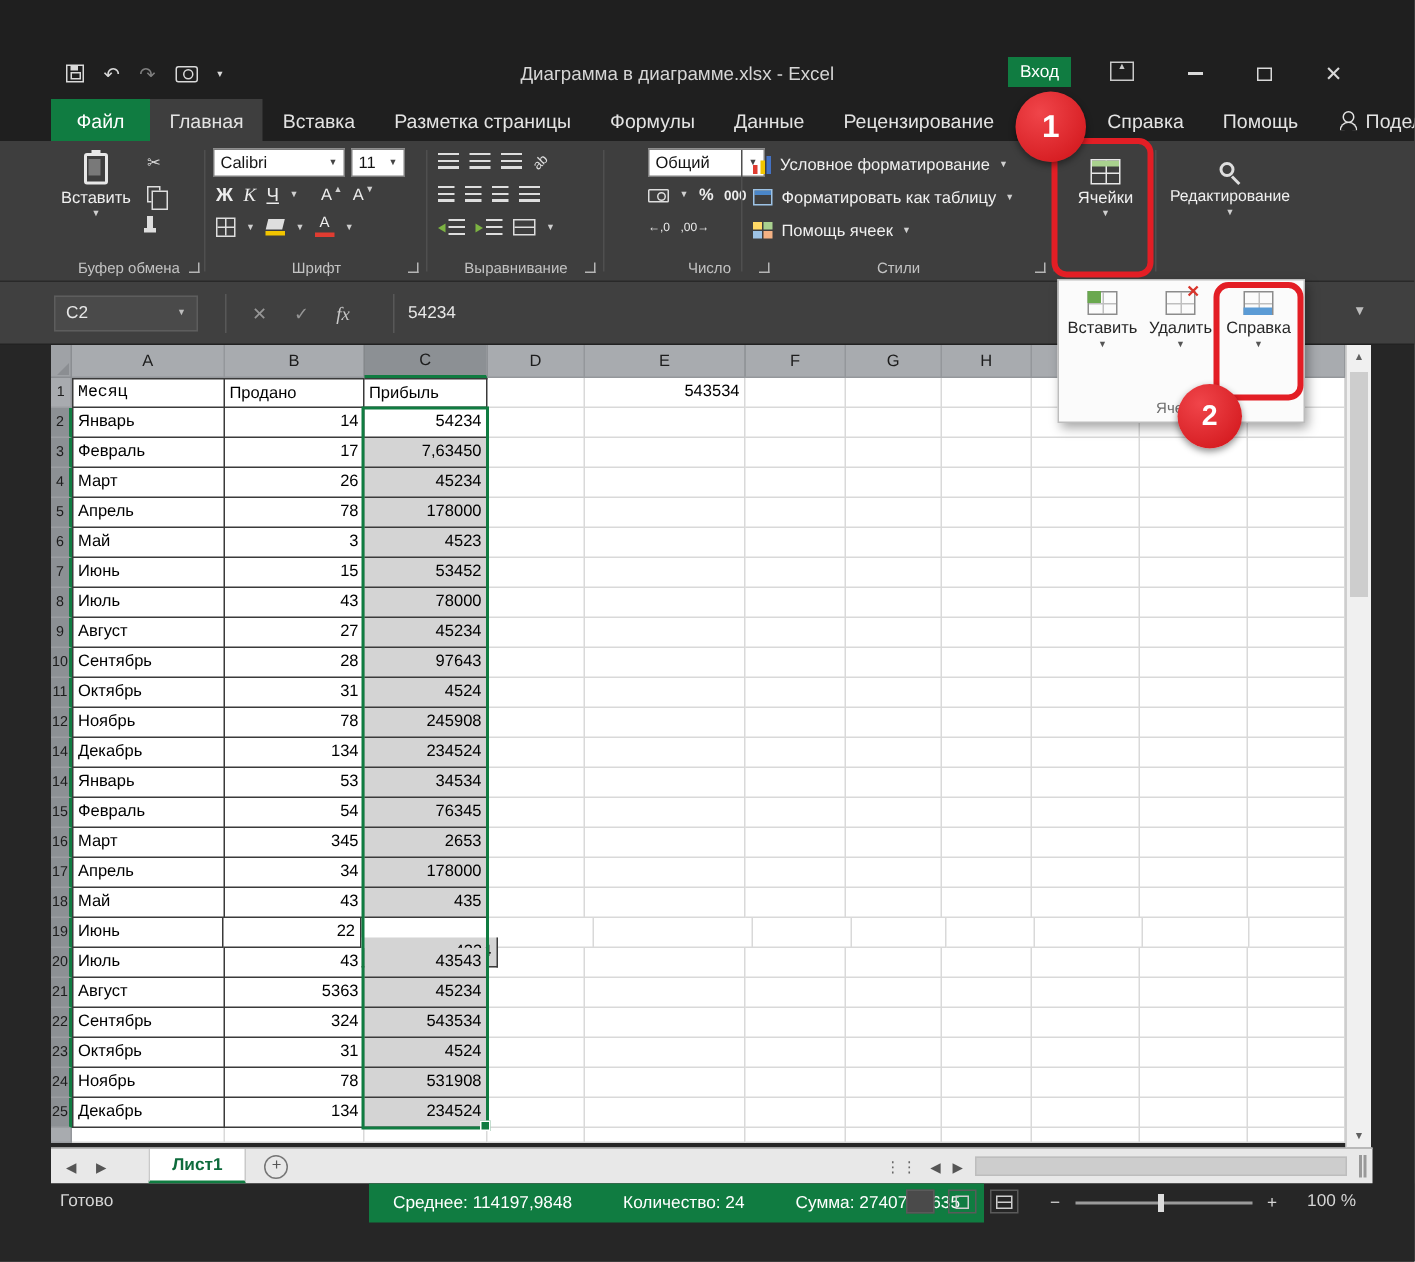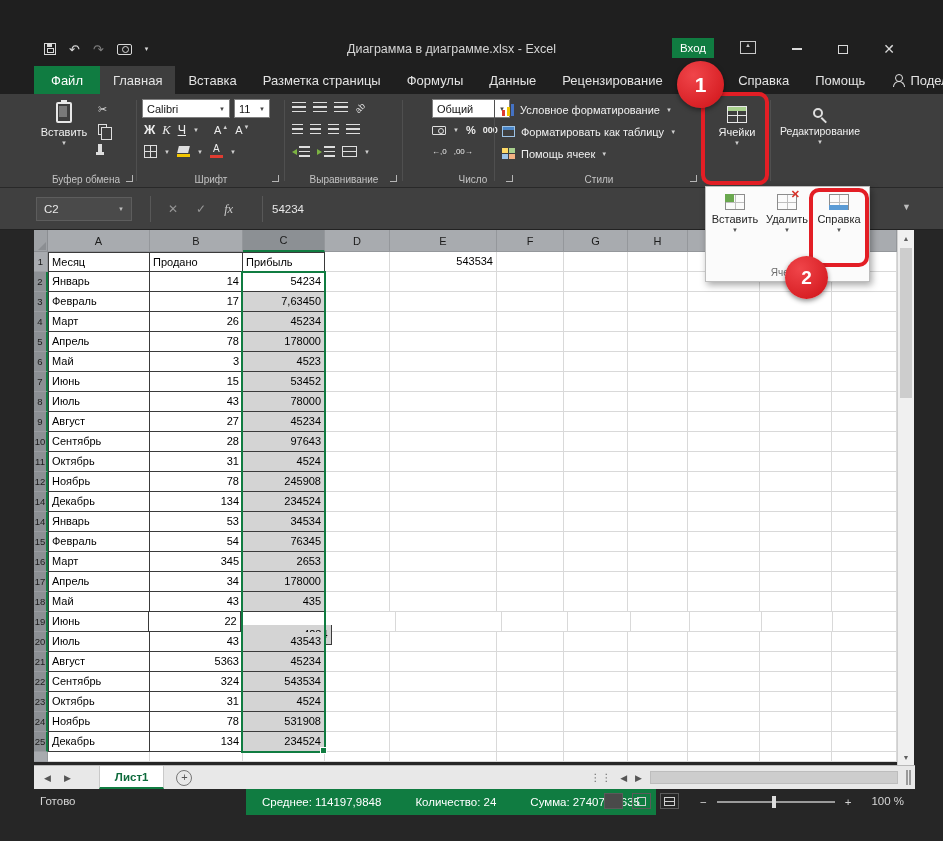--- a/index.html
+++ b/index.html
@@ -427,21 +427,21 @@
       <div class="rh sel">21</div>
       <div class="rh sel">22</div>
       <div class="rh sel">23</div>
       <div class="rh sel">24</div>
       <div class="rh sel">25</div>
       <div class="rh partial"></div>
     </div>
   <div class="grid">
     <div id="grid-rows">
         <div class="grow">
-          <div class="cell tb tb-l tb-t" style="width: 102px;">Месяц</div>
+          <div class="cell tb tb-l tb-t" style="width: 102px; font-family: Liberation Mono, monospace;">Месяц</div>
           <div class="cell tb tb-t" style="width: 93px;">Продано</div>
           <div class="cell tb tb-t" style="width: 82px;">Прибыль</div>
           <div class="cell" style="width: 65px;"></div>
           <div class="cell num" style="width: 107px;">543534</div>
           <div class="cell" style="width: 67px;"></div>
           <div class="cell" style="width: 64px;"></div>
           <div class="cell" style="width: 60px;"></div>
           <div class="cell" style="width: 72px;"></div>
           <div class="cell" style="width: 72px;"></div>
           <div class="cell" style="width: 65px;"></div>

